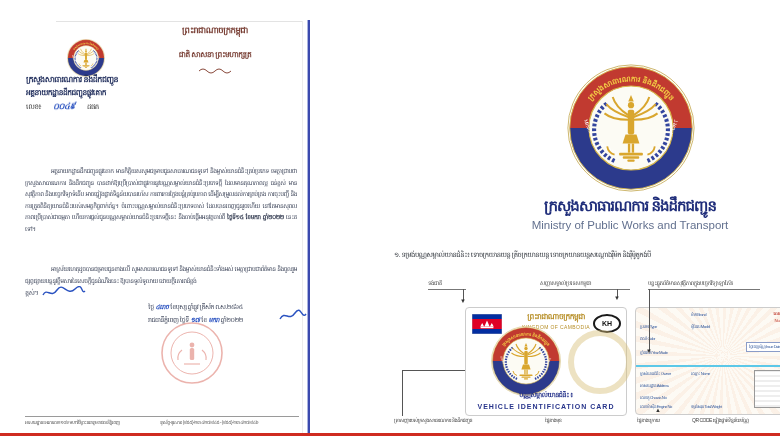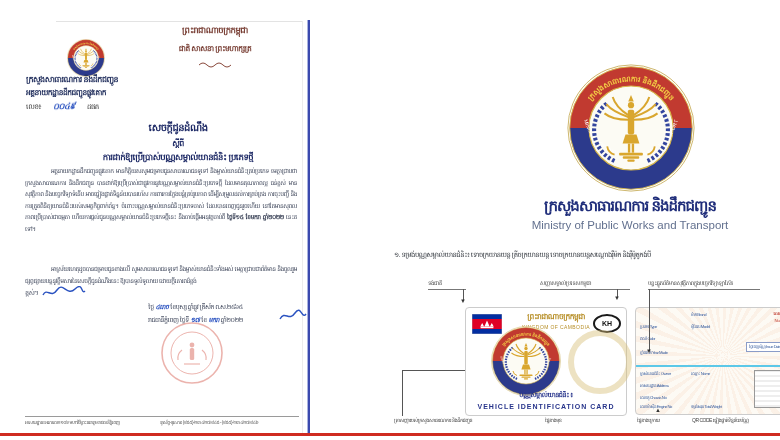--- a/index.html
+++ b/index.html
@@ -9,21 +9,21 @@
   .kh{letter-spacing:-0.5px;filter:blur(0.35px);}
   .center{text-align:center;}
   
   .page-top-edge{left:56px;top:21px;width:247px;height:0;border-top:1px solid #e3e3e3;}
   .page-right-edge{left:302px;top:21px;width:0;height:413px;border-left:1px solid #ececec;}
   .divider-blue{left:308px;top:20px;width:2px;height:414px;background:#3a49ae;box-shadow:-1px 0 0 #aab3e0;}
   .divider-red{left:0;top:433px;width:780px;height:3px;background:#cf2b20;}
   
   .kingdom-block{left:150px;top:25px;width:130px;}
   .kingdom-line{font-size:8.5px;font-weight:bold;color:#7b4238;}
-  .motto-line{font-size:7.5px;font-weight:bold;color:#7b4238;margin-top:7px;}
+  .motto-line{font-size:7.5px;font-weight:bold;color:#7b4238;margin-top:13px;}
   .ministry-line{left:26px;top:74px;font-size:8px;font-weight:bold;color:#273461;}
   .dept-line{left:26px;top:88px;font-size:7.5px;font-weight:bold;color:#273461;}
   .ref-line{left:26px;top:101px;font-size:7px;color:#333;display:flex;gap:12px;align-items:baseline;}
   .hand{color:#2a52c0;font-style:italic;font-weight:bold;}
   .letter-title{left:40px;top:121px;width:276px;}
   .lt1{font-size:10px;font-weight:bold;color:#1e2a66;}
   .lt2{font-size:8px;font-weight:bold;color:#1e2a66;margin-top:2px;}
   .lt3{font-size:8.5px;font-weight:bold;color:#1e2a66;margin-top:2px;}
   .para{left:25px;width:272px;font-size:6px;line-height:11.6px;text-align:justify;
         color:#3a4257;text-indent:26px;overflow:hidden;}
@@ -134,25 +134,20 @@
   </div>
 
   <div class="abs ministry-line kh">ក្រសួងសាធារណការ និងដឹកជញ្ជូន</div>
   <div class="abs dept-line kh">អគ្គនាយកដ្ឋានដឹកជញ្ជូនផ្លូវគោក</div>
   <div class="abs ref-line">
     <span class="kh">លេខ៖</span>
     <span class="hand kh" style="font-size:8.5px;transform:rotate(-2deg)">០០៤៩</span>
     <span class="kh">ដផគ</span>
   </div>
 
-  <div class="abs letter-title center">
-    <div class="lt1 kh">សេចក្ដីជូនដំណឹង</div>
-    <div class="lt2 kh">ស្ដីពី</div>
-    <div class="lt3 kh">ការដាក់ឱ្យប្រើប្រាស់បណ្ណសម្គាល់យានជំនិះ ប្រភេទថ្មី</div>
-  </div>
 
   <div class="abs para p1 kh">
     <span>អគ្គនាយកដ្ឋានដឹកជញ្ជូនផ្លូវគោក មានកិត្តិយសសូមជម្រាបជូនសាធារណជនទូទៅ និងម្ចាស់យានជំនិះគ្រប់ប្រភេទ មេត្តាជ្រាបថា ក្រសួងសាធារណការ និងដឹកជញ្ជូន បានដាក់ឱ្យប្រើប្រាស់ជាផ្លូវការនូវបណ្ណសម្គាល់យានជំនិះប្រភេទថ្មី ដែលមានគុណភាពល្អ ធន់ខ្ពស់ មានសុវត្ថិភាព និងបច្ចេកវិទ្យាទំនើប អាចផ្ទៀងផ្ទាត់ទិន្នន័យបានរហ័ស ការពារការក្លែងបន្លំគ្រប់រូបភាព ដើម្បីសម្រួលដល់ការគ្រប់គ្រង ការចុះបញ្ជី និងការត្រួតពិនិត្យយានជំនិះរបស់សមត្ថកិច្ចពាក់ព័ន្ធ។ ចំពោះបណ្ណសម្គាល់យានជំនិះប្រភេទចាស់ ដែលបានចេញជូនរួចហើយ នៅតែមានសុពលភាពប្រើប្រាស់ជាធម្មតា ហើយការផ្ដល់ជូនបណ្ណសម្គាល់យានជំនិះប្រភេទថ្មីនេះ នឹងចាប់ផ្ដើមអនុវត្តចាប់ពី</span>
     <b>ថ្ងៃទី១៥ ខែមករា ឆ្នាំ២០២២</b>
     <span> នេះតទៅ។</span>
   </div>
   <div class="abs para p2 kh">អាស្រ័យហេតុដូចបានជម្រាបជូនខាងលើ សូមសាធារណជនទូទៅ និងម្ចាស់យានជំនិះទាំងអស់ មេត្តាជ្រាបជាព័ត៌មាន និងចូលរួមផ្សព្វផ្សាយបន្តនូវខ្លឹមសារនៃសេចក្ដីជូនដំណឹងនេះ ឱ្យបានទូលំទូលាយ ដោយក្ដីគោរពដ៏ខ្ពង់</div>
 
   <div class="abs closing-line">
     <span class="kh">ខ្ពស់។</span>

